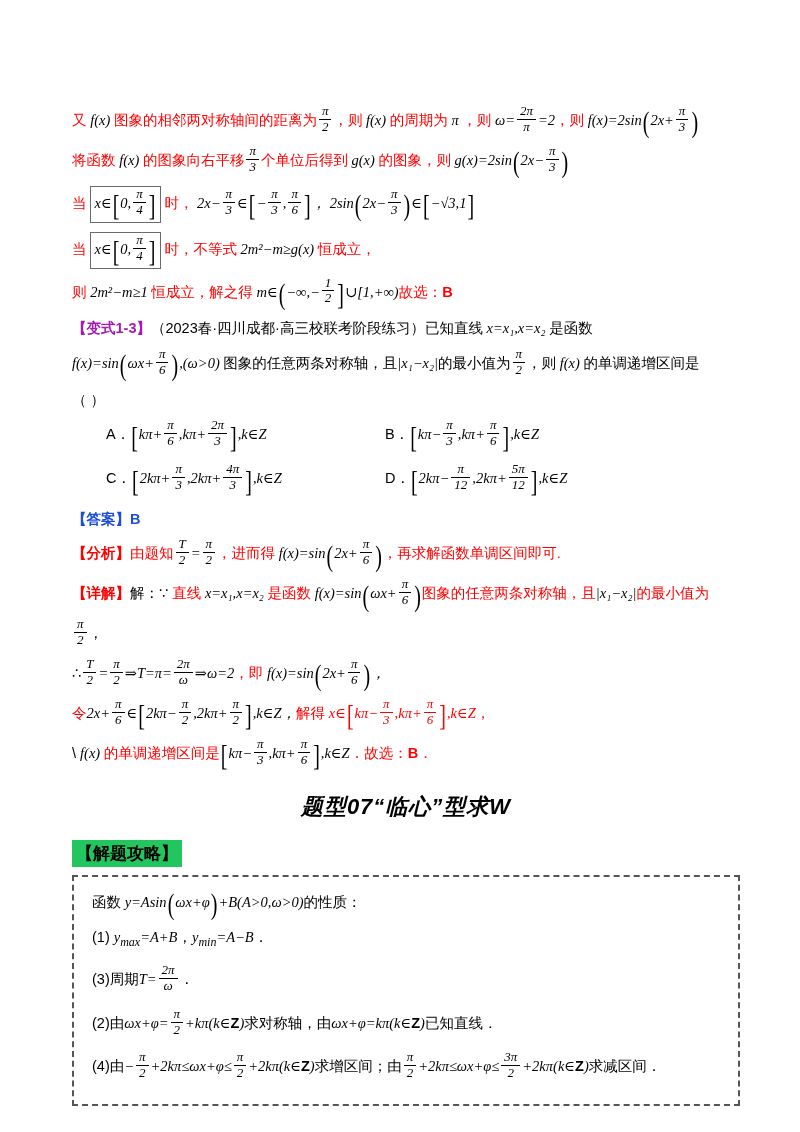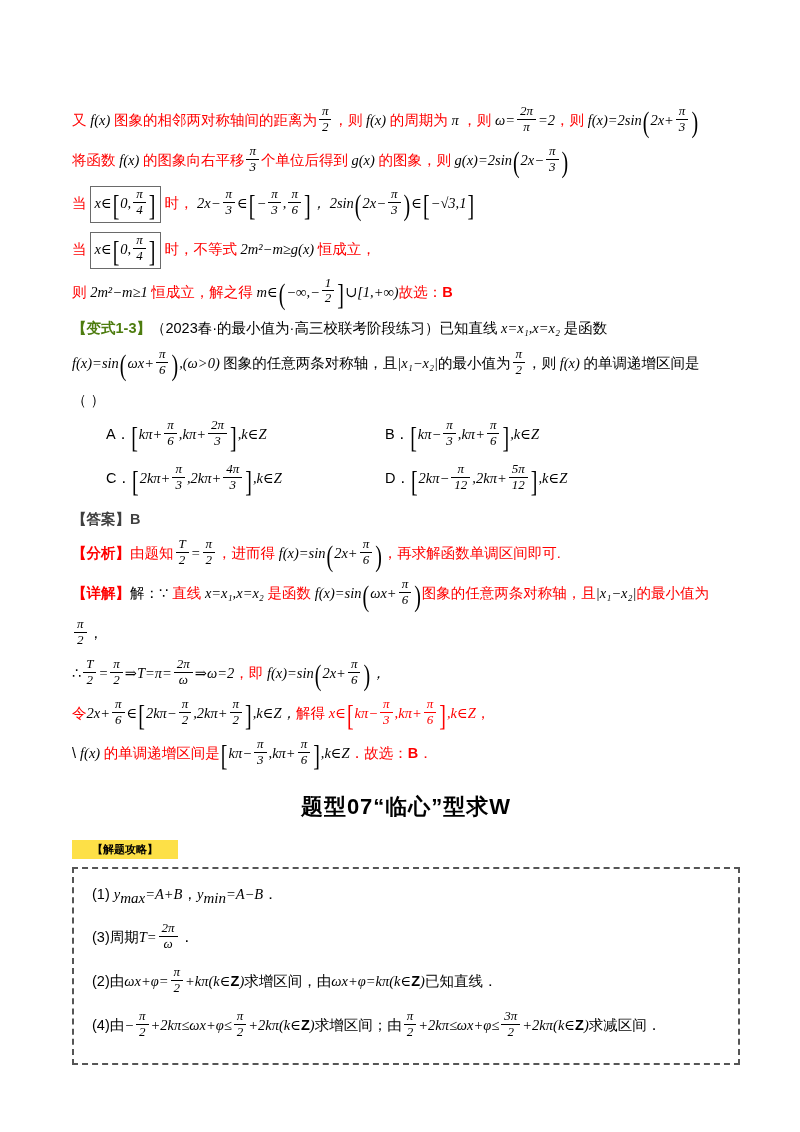--- a/index.html
+++ b/index.html
@@ -19,73 +19,74 @@
     font-size:13px;line-height:1.15;margin:0 2px;position:relative;top:-2px;
   }
   .fr .fn{display:block;padding:0 3px}
   .fr .fd{display:block;border-top:1px solid currentColor;padding:0 3px}
   .bb{
     display:inline-block;font-family:"Liberation Serif","DejaVu Serif",serif;
     font-style:normal;font-size:20px;line-height:1;vertical-align:middle;
     transform:scaleY(1.5);margin:0 1px;font-weight:400;
   }
   .bx{border:1px solid #6a6a6a;padding:2px 4px;display:inline-block;vertical-align:middle;margin:0 3px}
-  .sb{font-family:"Liberation Serif","DejaVu Serif",serif;font-style:italic;font-size:15px;vertical-align:-4px}
+  .sb{font-family:"Liberation Serif","DejaVu Serif",serif;font-style:italic;font-size:12px;vertical-align:-4px}
   .optrow{display:flex;padding-left:34px;margin-bottom:13px}
   .optcell{flex:0 0 44%}
   .optcell:last-child{flex:1 1 auto}
   .title{
     text-align:center;font-size:22px;font-weight:bold;color:#000;
-    margin:22px 0 18px;letter-spacing:1px;
+    margin:22px 0 18px;letter-spacing:1px;font-style:italic;
   }
   .label-wrap{margin:0 0 8px}
   .label{
-    display:inline-block;background:#fde047;color:#000;
-    font-weight:bold;font-size:11px;padding:2px 20px;
+    display:inline-block;background:#22c55e;color:#000;
+    font-weight:bold;font-size:17px;padding:2px 4px;
   }
   .hbox{
     border:2px dashed #555;padding:14px 18px 8px;min-height:196px;
   }
   .hbox .ln{margin-bottom:13px}
 </style>
 </head>
 <body>
 
 <div class="page">
   <div id="solution">
       <div class="ln"><span style="color: rgb(255, 0, 0);">又</span><span class="mi"> f(x) </span><span style="color: rgb(255, 0, 0);">图象的相邻两对称轴间的距离为</span><span class="fr"><span class="fn">π</span><span class="fd">2</span></span><span style="color: rgb(255, 0, 0);">，则</span><span class="mi"> f(x) </span><span style="color: rgb(255, 0, 0);">的周期为</span><span class="mi"> π </span><span style="color: rgb(255, 0, 0);">，则</span><span class="mi"> ω=</span><span class="fr"><span class="fn">2π</span><span class="fd">π</span></span><span class="mi">=2</span><span style="color: rgb(255, 0, 0);">，则</span><span class="mi"> f(x)=2sin</span><span class="bb">(</span><span class="mi">2x+</span><span class="fr"><span class="fn">π</span><span class="fd">3</span></span><span class="bb">)</span></div>
       <div class="ln"><span style="color: rgb(255, 0, 0);">将函数</span><span class="mi"> f(x) </span><span style="color: rgb(255, 0, 0);">的图象向右平移</span><span class="fr"><span class="fn">π</span><span class="fd">3</span></span><span style="color: rgb(255, 0, 0);">个单位后得到</span><span class="mi"> g(x) </span><span style="color: rgb(255, 0, 0);">的图象，</span><span style="color: rgb(255, 0, 0);">则</span><span class="mi"> g(x)=2sin</span><span class="bb">(</span><span class="mi">2x−</span><span class="fr"><span class="fn">π</span><span class="fd">3</span></span><span class="bb">)</span></div>
       <div class="ln"><span style="color: rgb(255, 0, 0);">当</span><span class="bx"><span class="mi">x∈</span><span class="bb">[</span><span class="mi">0,</span><span class="fr"><span class="fn">π</span><span class="fd">4</span></span><span class="bb">]</span></span><span style="color: rgb(255, 0, 0);">时，</span><span class="mi"> 2x−</span><span class="fr"><span class="fn">π</span><span class="fd">3</span></span><span class="mi">∈</span><span class="bb">[</span><span class="mi">−</span><span class="fr"><span class="fn">π</span><span class="fd">3</span></span><span class="mi">,</span><span class="fr"><span class="fn">π</span><span class="fd">6</span></span><span class="bb">]</span><span class="mi">，  2sin</span><span class="bb">(</span><span class="mi">2x−</span><span class="fr"><span class="fn">π</span><span class="fd">3</span></span><span class="bb">)</span><span class="mi">∈</span><span class="bb">[</span><span class="mi">−√3,1</span><span class="bb">]</span></div>
       <div class="ln"><span style="color: rgb(255, 0, 0);">当</span><span class="bx"><span class="mi">x∈</span><span class="bb">[</span><span class="mi">0,</span><span class="fr"><span class="fn">π</span><span class="fd">4</span></span><span class="bb">]</span></span><span style="color: rgb(255, 0, 0);">时，不等式</span><span class="mi"> 2m²−m≥g(x) </span><span style="color: rgb(255, 0, 0);">恒成立，</span></div>
       <div class="ln"><span style="color: rgb(255, 0, 0);">则</span><span class="mi"> 2m²−m≥1 </span><span style="color: rgb(255, 0, 0);">恒成立，解之得</span><span class="mi"> m∈</span><span class="bb">(</span><span class="mi">−∞,−</span><span class="fr"><span class="fn">1</span><span class="fd">2</span></span><span class="bb">]</span><span class="mi">∪</span><span class="mi">[1,+∞)</span><span style="color: rgb(255, 0, 0);">故选：</span><span class="bd" style="color: rgb(255, 0, 0);">B</span></div>
-      <div class="ln"><span class="bd" style="color: #4d7c0f;">【变式1-3】</span><span>（2023春·的最小值为·高三校联考阶段练习）已知直线</span><span class="mi"> x=x₁,x=x₂ </span><span>是函数</span></div>
+      <div class="ln"><span class="bd" style="color: #a21caf;">【变式1-3】</span><span>（2023春·四川成都·高三校联考阶段练习）已知直线</span><span class="mi"> x=x₁,x=x₂ </span><span>是函数</span></div>
       <div class="ln"><span class="mi">f(x)=sin</span><span class="bb">(</span><span class="mi">ωx+</span><span class="fr"><span class="fn">π</span><span class="fd">6</span></span><span class="bb">)</span><span class="mi">,(ω&gt;0) </span><span>图象的任意两条对称轴，且</span><span class="mi">|x₁−x₂|</span><span>的最小值为</span><span class="fr"><span class="fn">π</span><span class="fd">2</span></span><span>，则</span><span class="mi"> f(x) </span><span>的单调递增区间是</span></div>
       <div class="ln"><span>（    ）</span></div>
       <div class="ln optrow">
         <div class="optcell"><span>A．</span><span class="bb">[</span><span class="mi">kπ+</span><span class="fr"><span class="fn">π</span><span class="fd">6</span></span><span class="mi">,kπ+</span><span class="fr"><span class="fn">2π</span><span class="fd">3</span></span><span class="bb">]</span><span class="mi">,k∈Z</span></div>
         <div class="optcell"><span>B．</span><span class="bb">[</span><span class="mi">kπ−</span><span class="fr"><span class="fn">π</span><span class="fd">3</span></span><span class="mi">,kπ+</span><span class="fr"><span class="fn">π</span><span class="fd">6</span></span><span class="bb">]</span><span class="mi">,k∈Z</span></div>
       </div>
       <div class="ln optrow">
         <div class="optcell"><span>C．</span><span class="bb">[</span><span class="mi">2kπ+</span><span class="fr"><span class="fn">π</span><span class="fd">3</span></span><span class="mi">,2kπ+</span><span class="fr"><span class="fn">4π</span><span class="fd">3</span></span><span class="bb">]</span><span class="mi">,k∈Z</span></div>
         <div class="optcell"><span>D．</span><span class="bb">[</span><span class="mi">2kπ−</span><span class="fr"><span class="fn">π</span><span class="fd">12</span></span><span class="mi">,2kπ+</span><span class="fr"><span class="fn">5π</span><span class="fd">12</span></span><span class="bb">]</span><span class="mi">,k∈Z</span></div>
       </div>
-      <div class="ln"><span class="bd" style="color: #404040;">【答案】B</span></div>
+      <div class="ln"><span class="bd" style="color: #1d4ed8;">【答案】B</span></div>
       <div class="ln"><span class="bd" style="color: rgb(255, 0, 0);">【分析】</span><span style="color: rgb(255, 0, 0);">由题知</span><span class="fr mi"><span class="fn">T</span><span class="fd">2</span></span><span class="mi">=</span><span class="fr"><span class="fn">π</span><span class="fd">2</span></span><span style="color: rgb(255, 0, 0);">，进而得</span><span class="mi"> f(x)=sin</span><span class="bb">(</span><span class="mi">2x+</span><span class="fr"><span class="fn">π</span><span class="fd">6</span></span><span class="bb">)</span><span style="color: rgb(255, 0, 0);">，再求解函数单调区间即可.</span></div>
       <div class="ln"><span class="bd" style="color: rgb(255, 0, 0);">【详解】</span><span>解：∵ </span><span style="color: rgb(255, 0, 0);">直线</span><span class="mi"> x=x₁,x=x₂ </span><span style="color: rgb(255, 0, 0);">是函数</span><span class="mi"> f(x)=sin</span><span class="bb">(</span><span class="mi">ωx+</span><span class="fr"><span class="fn">π</span><span class="fd">6</span></span><span class="bb">)</span><span style="color: rgb(255, 0, 0);">图象的任意两条对称轴，且</span><span class="mi">|x₁−x₂|</span><span style="color: rgb(255, 0, 0);">的最小值为</span></div>
       <div class="ln"><span class="fr"><span class="fn">π</span><span class="fd">2</span></span><span>，</span></div>
       <div class="ln"><span>∴</span><span class="fr mi"><span class="fn">T</span><span class="fd">2</span></span><span class="mi">=</span><span class="fr"><span class="fn">π</span><span class="fd">2</span></span><span class="mi">⇒T=π=</span><span class="fr"><span class="fn">2π</span><span class="fd">ω</span></span><span class="mi">⇒ω=2</span><span style="color: rgb(255, 0, 0);">，即</span><span class="mi"> f(x)=sin</span><span class="bb">(</span><span class="mi">2x+</span><span class="fr"><span class="fn">π</span><span class="fd">6</span></span><span class="bb">)</span><span class="mi">，</span></div>
       <div class="ln"><span style="color: rgb(255, 0, 0);">令</span><span class="mi">2x+</span><span class="fr"><span class="fn">π</span><span class="fd">6</span></span><span class="mi">∈</span><span class="bb">[</span><span class="mi">2kπ−</span><span class="fr"><span class="fn">π</span><span class="fd">2</span></span><span class="mi">,2kπ+</span><span class="fr"><span class="fn">π</span><span class="fd">2</span></span><span class="bb">]</span><span class="mi">,k∈Z，</span><span style="color: rgb(255, 0, 0);">解得</span><span style="color: rgb(255, 0, 0);"><span class="mi"> x∈</span><span class="bb">[</span><span class="mi">kπ−</span><span class="fr"><span class="fn">π</span><span class="fd">3</span></span><span class="mi">,kπ+</span><span class="fr"><span class="fn">π</span><span class="fd">6</span></span><span class="bb">]</span><span class="mi">,k∈Z</span></span><span style="color: rgb(255, 0, 0);">，</span></div>
       <div class="ln"><span>\ </span><span class="mi">f(x) </span><span style="color: rgb(255, 0, 0);">的单调递增区间是</span><span class="bb">[</span><span class="mi">kπ−</span><span class="fr"><span class="fn">π</span><span class="fd">3</span></span><span class="mi">,kπ+</span><span class="fr"><span class="fn">π</span><span class="fd">6</span></span><span class="bb">]</span><span class="mi">,k∈Z</span><span style="color: rgb(255, 0, 0);">．故选：</span><span class="bd" style="color: rgb(255, 0, 0);">B</span><span style="color: rgb(255, 0, 0);">．</span></div>
     </div>
 
   <div class="title">题型07“临心”型求W</div>
 
   <div class="label-wrap">
     <span class="label">【解题攻略】</span>
   </div>
 
   <div class="hbox" id="hbox">
+      <div class="ln"><span>函数</span><span class="mi"> y=Asin</span><span class="bb">(</span><span class="mi">ωx+φ</span><span class="bb">)</span><span class="mi">+B(A&gt;0,ω&gt;0)</span><span>的性质：</span></div>
       <div class="ln"><span>(1) </span><span class="mi">y</span><span class="sb">max</span><span class="mi">=A+B</span><span>，</span><span class="mi">y</span><span class="sb">min</span><span class="mi">=A−B</span><span>．</span></div>
       <div class="ln"><span>(3)周期</span><span class="mi">T=</span><span class="fr"><span class="fn">2π</span><span class="fd">ω</span></span><span>．</span></div>
-      <div class="ln"><span>(2)由</span><span class="mi">ωx+φ=</span><span class="fr"><span class="fn">π</span><span class="fd">2</span></span><span class="mi">+kπ</span><span class="mi">(k∈</span><span class="bd">Z</span><span class="mi">)</span><span>求增区间，由</span><span class="mi">ωx+φ=kπ</span><span class="mi">(k∈</span><span class="bd">Z</span><span class="mi">)</span><span>已知直线．</span></div>
+      <div class="ln"><span>(2)由</span><span class="mi">ωx+φ=</span><span class="fr"><span class="fn">π</span><span class="fd">2</span></span><span class="mi">+kπ</span><span class="mi">(k∈</span><span class="bd">Z</span><span class="mi">)</span><span>求对称轴，由</span><span class="mi">ωx+φ=kπ</span><span class="mi">(k∈</span><span class="bd">Z</span><span class="mi">)</span><span>已知直线．</span></div>
       <div class="ln"><span>(4)由</span><span class="mi">−</span><span class="fr"><span class="fn">π</span><span class="fd">2</span></span><span class="mi">+2kπ≤ωx+φ≤</span><span class="fr"><span class="fn">π</span><span class="fd">2</span></span><span class="mi">+2kπ</span><span class="mi">(k∈</span><span class="bd">Z</span><span class="mi">)</span><span>求增区间；由</span><span class="fr"><span class="fn">π</span><span class="fd">2</span></span><span class="mi">+2kπ≤ωx+φ≤</span><span class="fr"><span class="fn">3π</span><span class="fd">2</span></span><span class="mi">+2kπ</span><span class="mi">(k∈</span><span class="bd">Z</span><span class="mi">)</span><span>求减区间．</span></div>
     </div>
 </div>
 
 </body></html>

